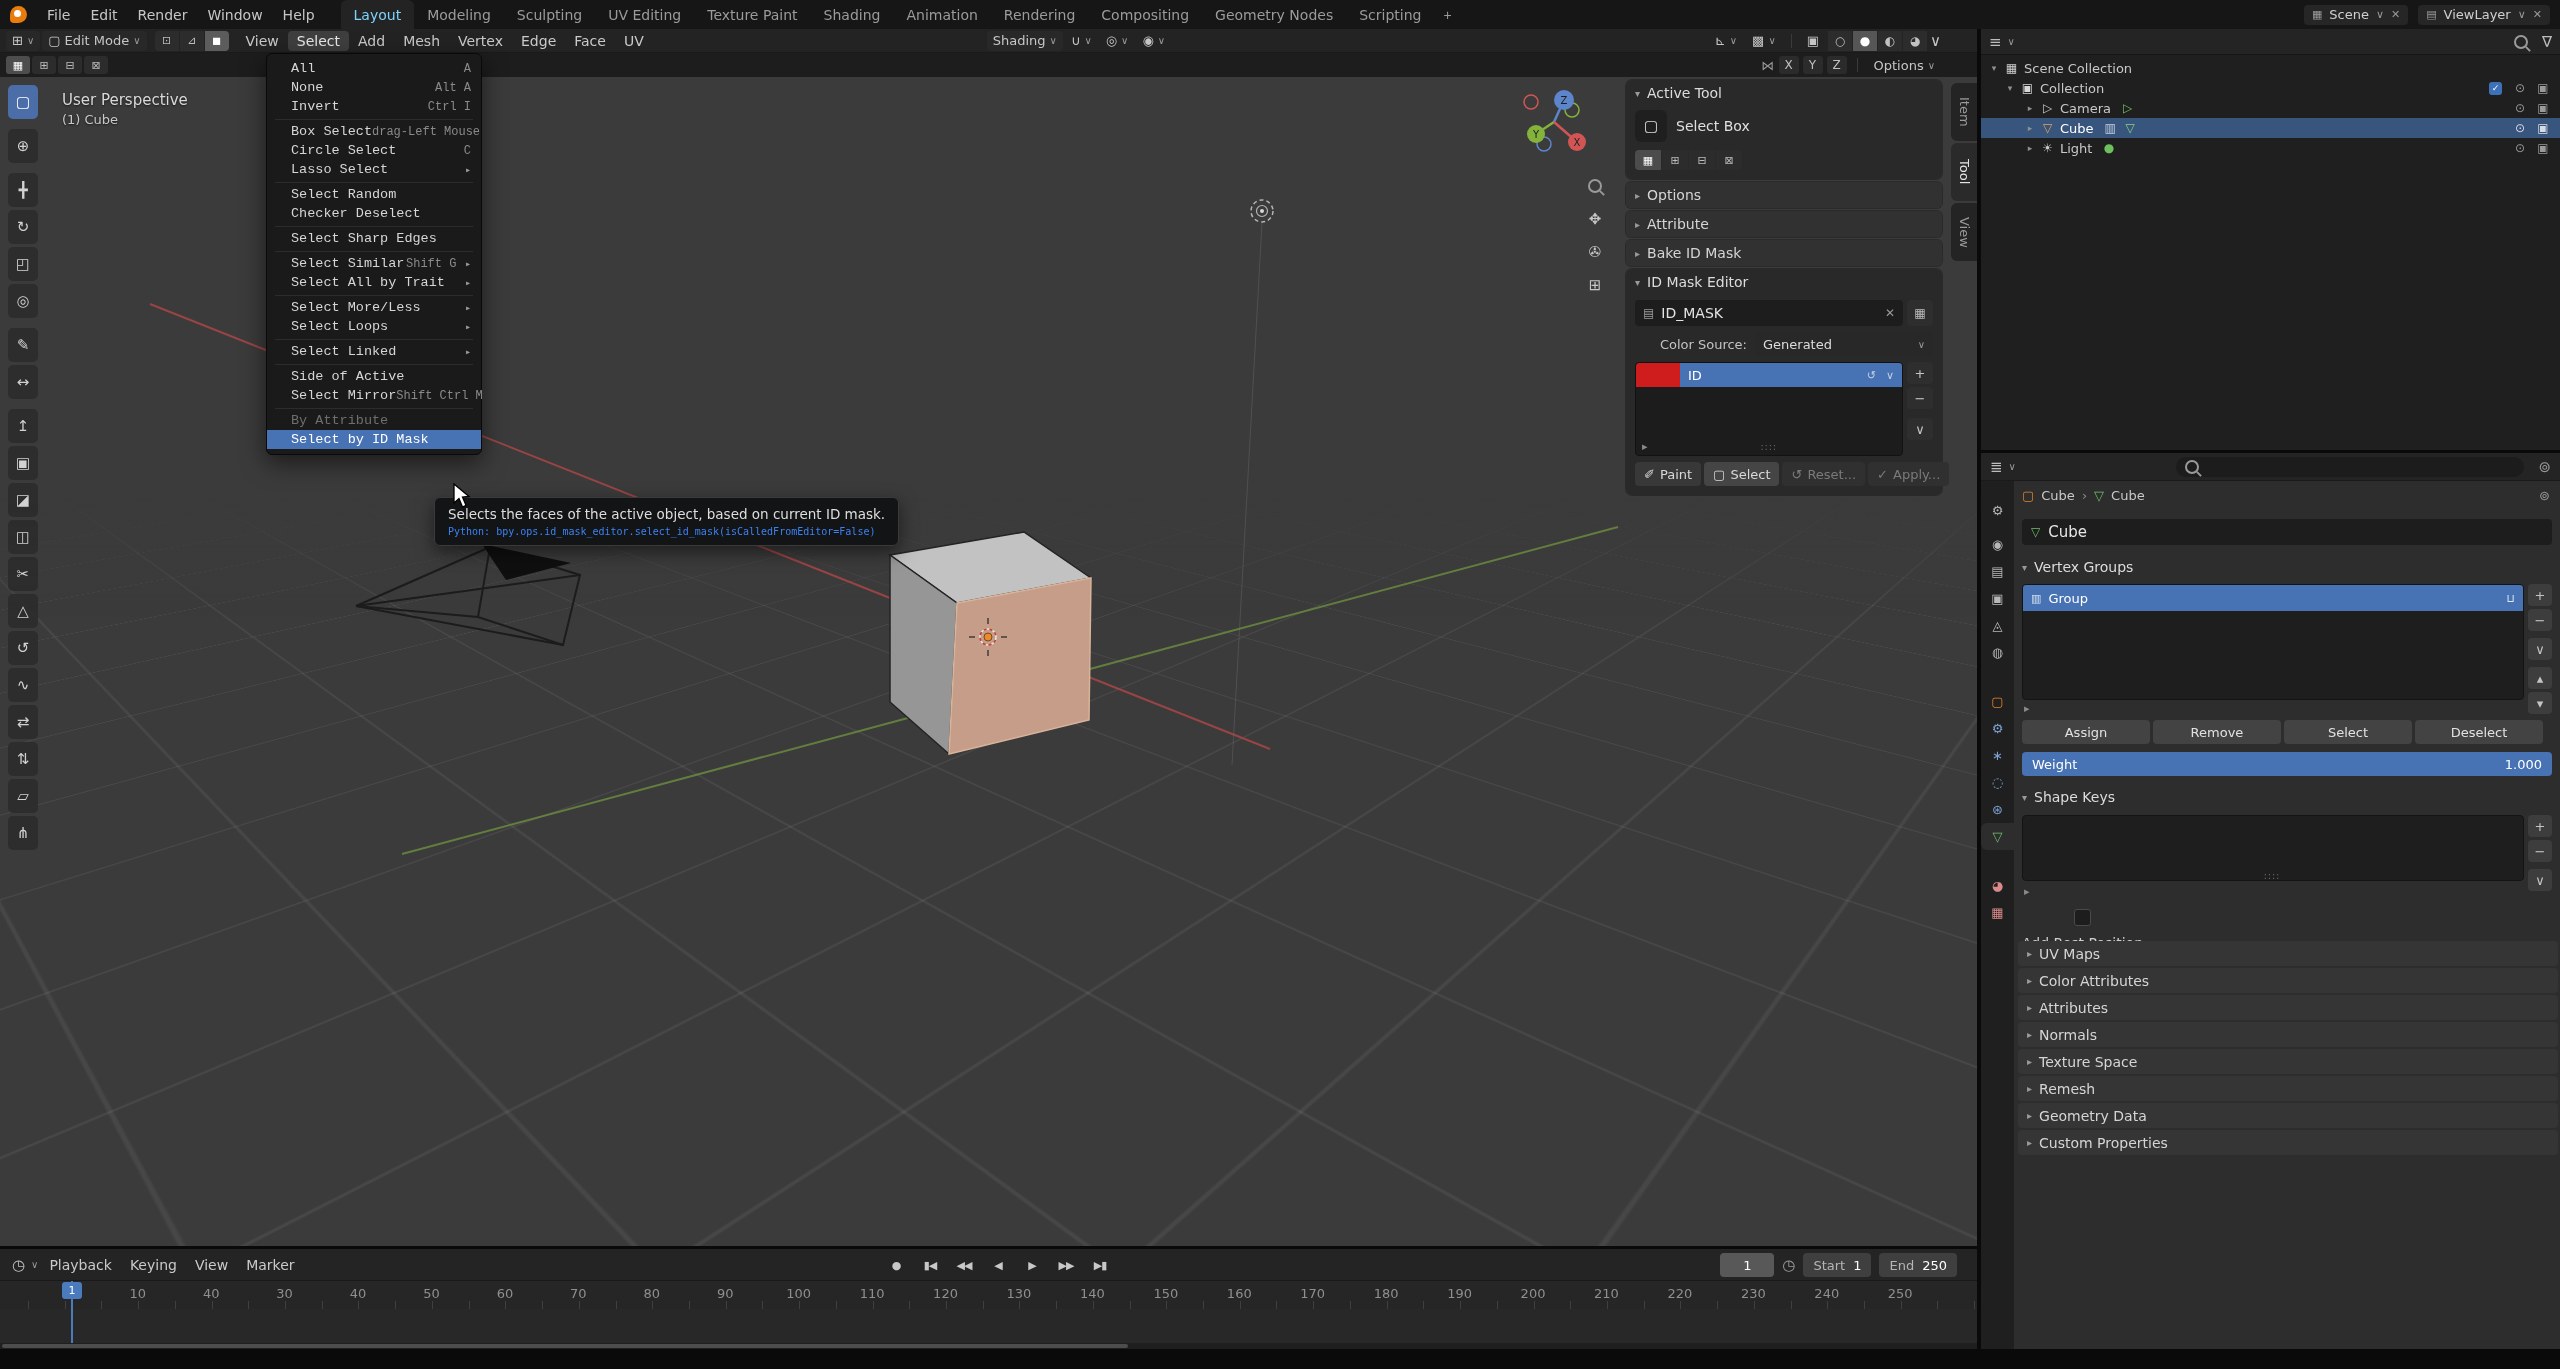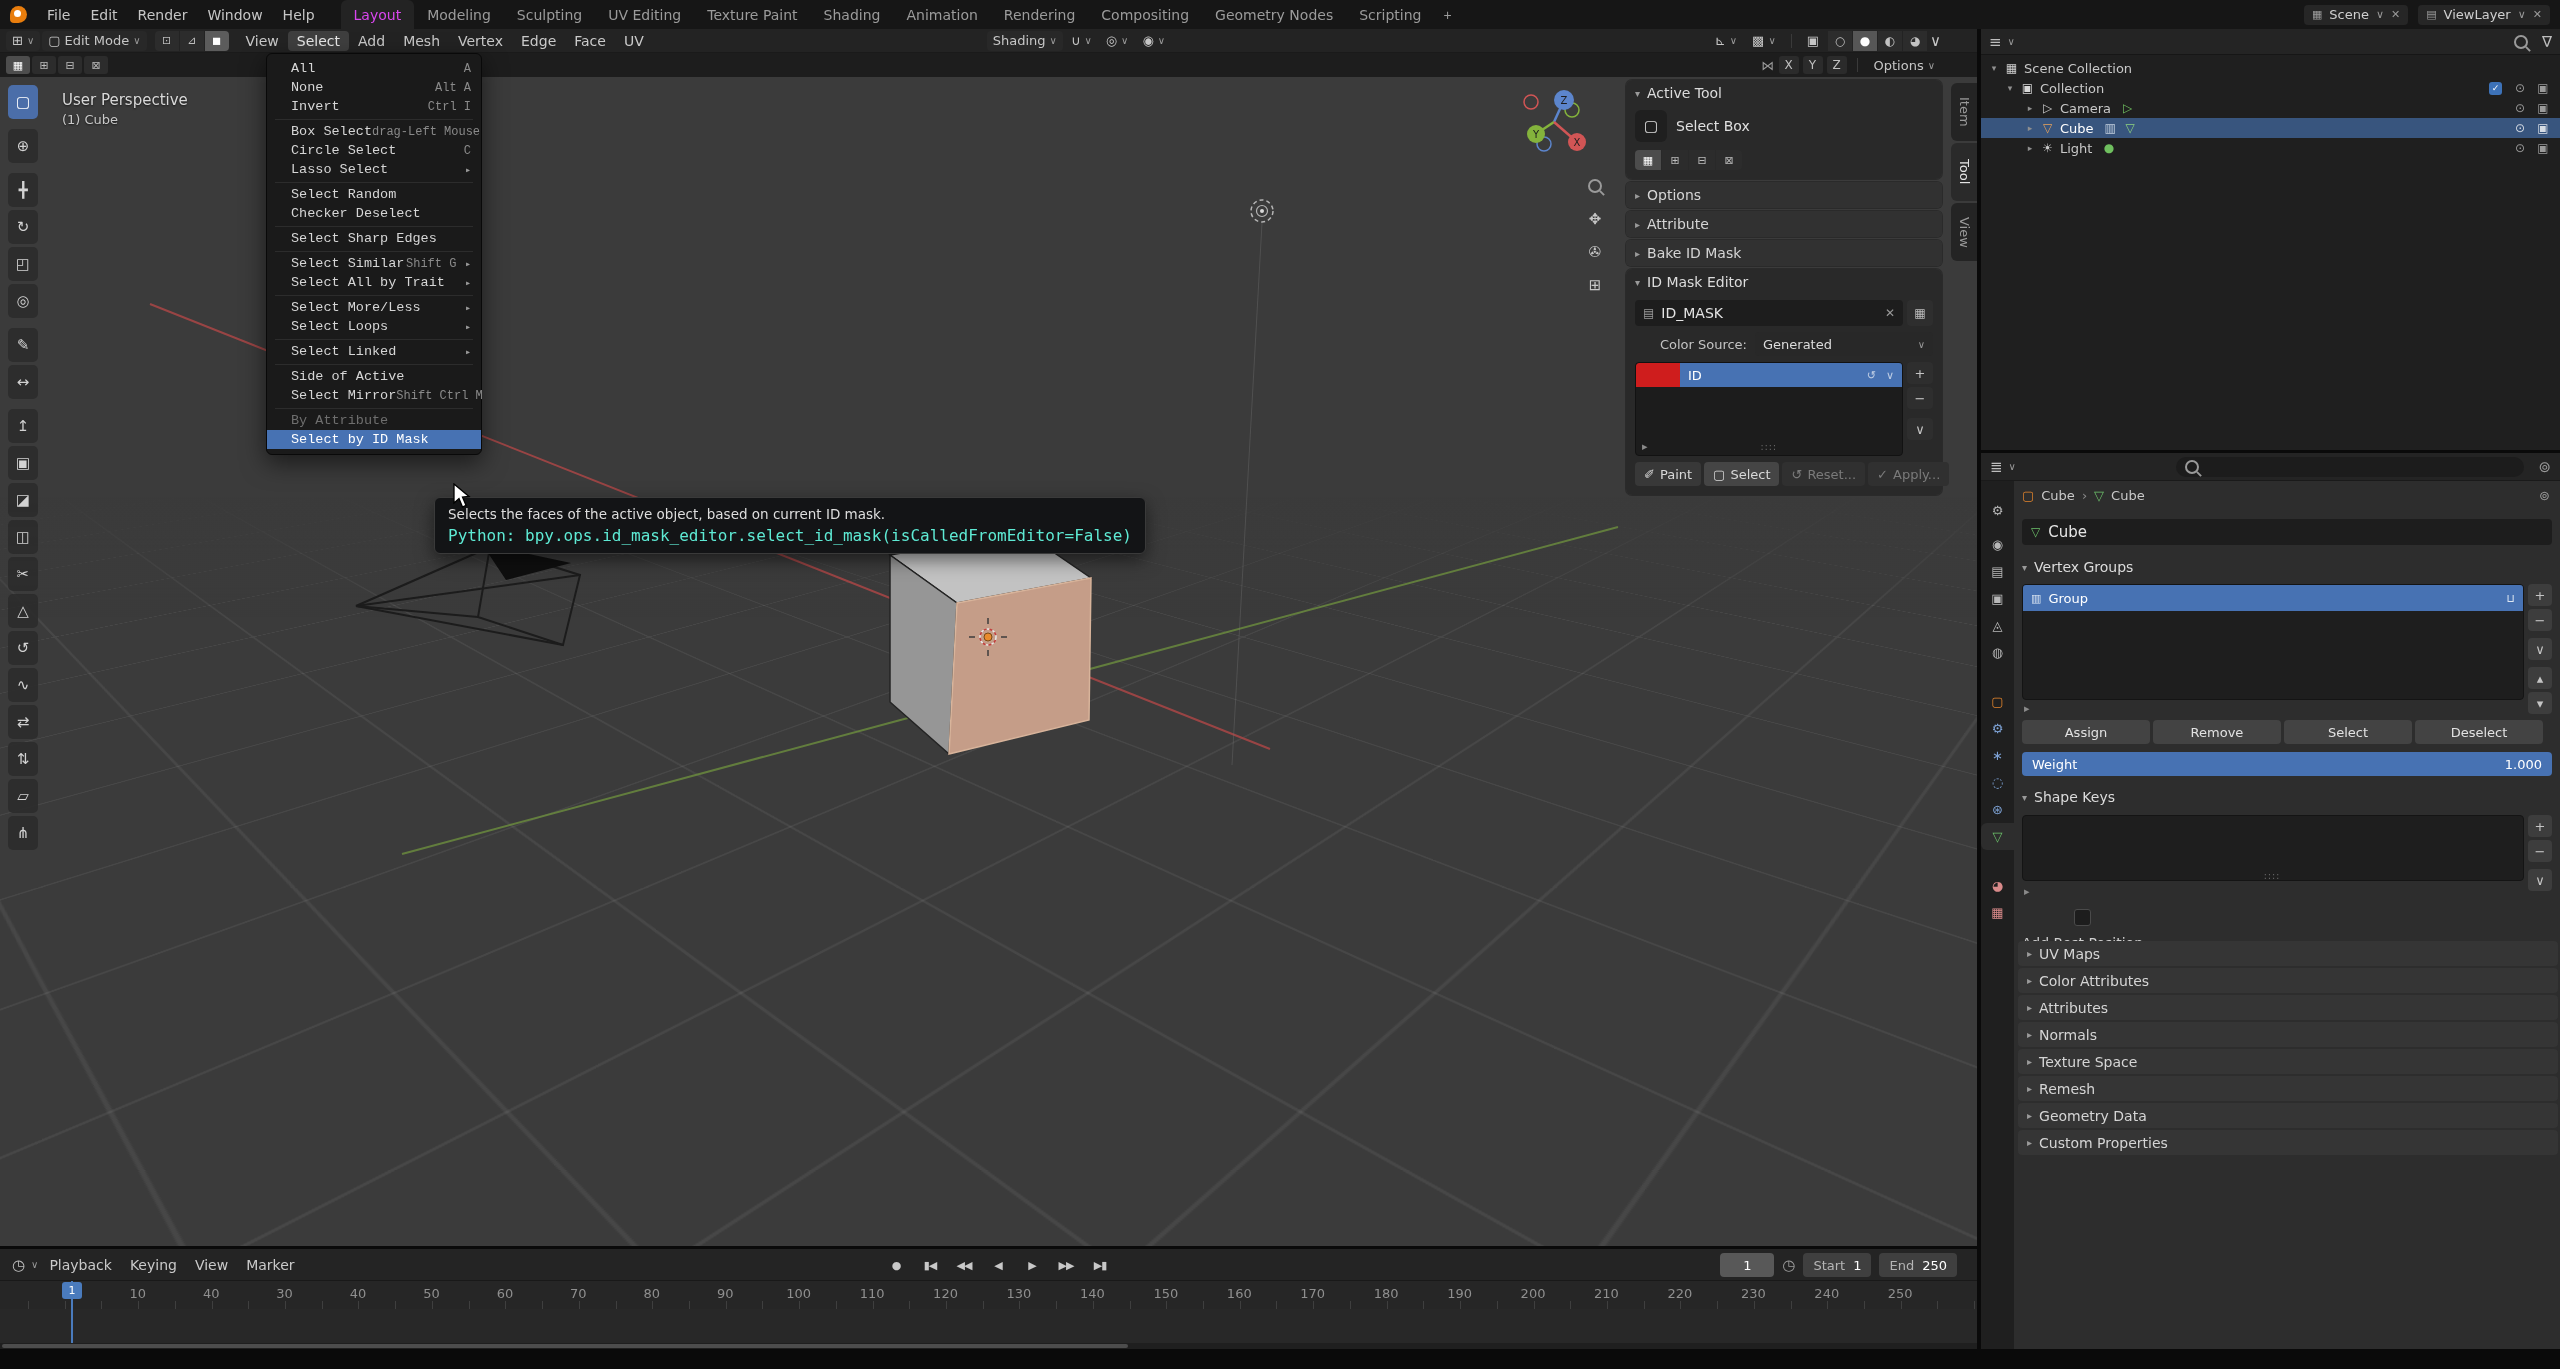--- a/index.html
+++ b/index.html
@@ -10,21 +10,21 @@
   .flex{display:flex;align-items:center;}
 
   
   .topbar{position:absolute;left:0;top:0;width:2560px;height:29px;background:#161616;display:flex;align-items:stretch;z-index:60;}
   .blender-logo{width:17px;height:17px;border-radius:50% 50% 50% 4px;background:#e87d0d;align-self:center;margin:0 10px 0 10px;position:relative;}
   .blender-logo::after{content:"";position:absolute;left:4px;top:4px;width:7px;height:7px;border-radius:50%;background:#fff;}
   .tb-menus{display:flex;align-items:stretch;}
   .tb-menu{display:flex;align-items:center;padding:0 10px;color:#c6c6c6;font-size:14px;cursor:default;}
   .ws-tabs{display:flex;align-items:stretch;margin-left:16px;}
   .ws-tab{display:flex;align-items:center;padding:0 13px;color:#9b9b9b;font-size:14px;border-radius:6px 6px 0 0;}
-  .ws-tab.active{background:#232323;color:#d946ef;}
+  .ws-tab.active{background:#232323;color:#7dd3fc;}
   .ws-add{display:flex;align-items:center;padding:0 9px;color:#9b9b9b;font-size:14px;background:none;border:none;}
   .tb-right{margin-left:auto;display:flex;align-items:center;gap:10px;padding-right:10px;}
   .tb-pill{display:flex;align-items:center;gap:7px;background:#262626;border-radius:4px;height:20px;padding:0 8px;font-size:13px;color:#cfcfcf;}
   .tb-pill .mini{font-size:11px;color:#9a9a9a;}
 
   
   .vp-editor{position:absolute;left:0;top:29px;width:1977px;height:1217px;background:#3b3b3b;}
   .vp-h1{position:absolute;left:0;top:0;width:100%;height:24px;background:#232323;display:flex;align-items:center;gap:2px;padding:0 6px;box-sizing:border-box;border-bottom:1px solid #1a1a1a;z-index:10;}
   .vp-h2{position:absolute;left:0;top:24px;width:100%;height:24px;background:#1d1d1d;display:flex;align-items:center;gap:4px;padding:0 6px;box-sizing:border-box;z-index:9;}
   .hbtn{display:flex;align-items:center;gap:4px;height:20px;padding:0 6px;border-radius:4px;color:#c6c6c6;font-size:13px;}
@@ -193,21 +193,21 @@
   .mi.submenu .sc{margin-left:auto;margin-right:7px;}
   .mi.sep{height:6px;padding:0;position:relative;}
   .mi.sep::after{content:"";position:absolute;left:8px;right:8px;top:3px;height:1px;background:#2c2c2c;}
   .mi.disabled{color:#6e6e6e;}
   .mi.highlighted{background:#4772b3;color:#fff;}
   .mi.highlighted .sc{color:#d6e2f5;}
 
   
   .tooltip{position:absolute;left:434px;top:497px;background:#131416;border:1px solid #3a3a3a;border-radius:6px;padding:8px 13px;z-index:70;width:fit-content;white-space:nowrap;box-shadow:0 6px 18px rgba(0,0,0,.5);}
   .tt-title{color:#dedede;font-size:13.5px;margin-bottom:4px;}
-  .tt-python{color:#5eead4;font-size:16px;font-family:"DejaVu Sans Mono","Liberation Mono",monospace;}
+  .tt-python{color:#3b82f6;font-size:10px;font-family:"DejaVu Sans Mono","Liberation Mono",monospace;}
 
   .cursor{position:absolute;left:452px;top:483px;z-index:100;}
 </style>
 </head>
 <body>
 
 <div id="app">
 
   <header class="topbar">
     <span class="blender-logo"></span>

